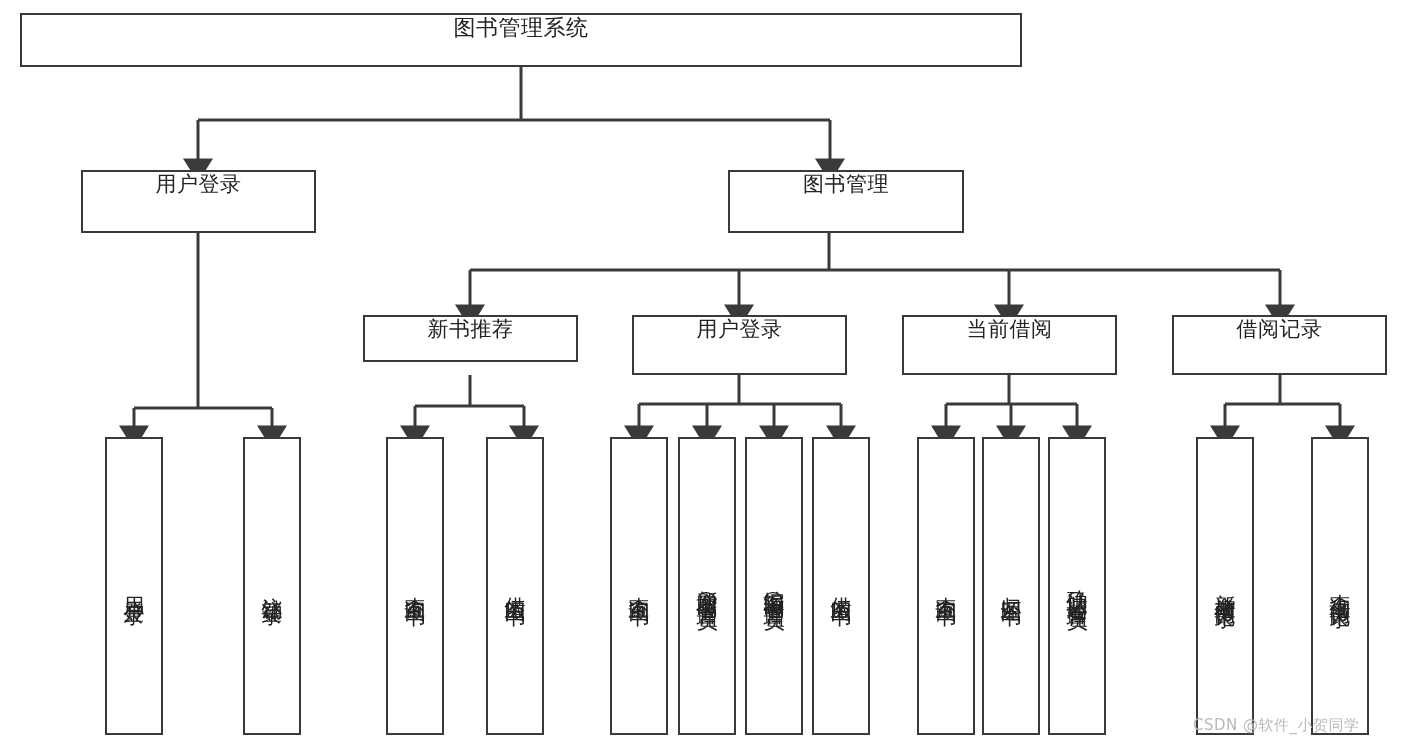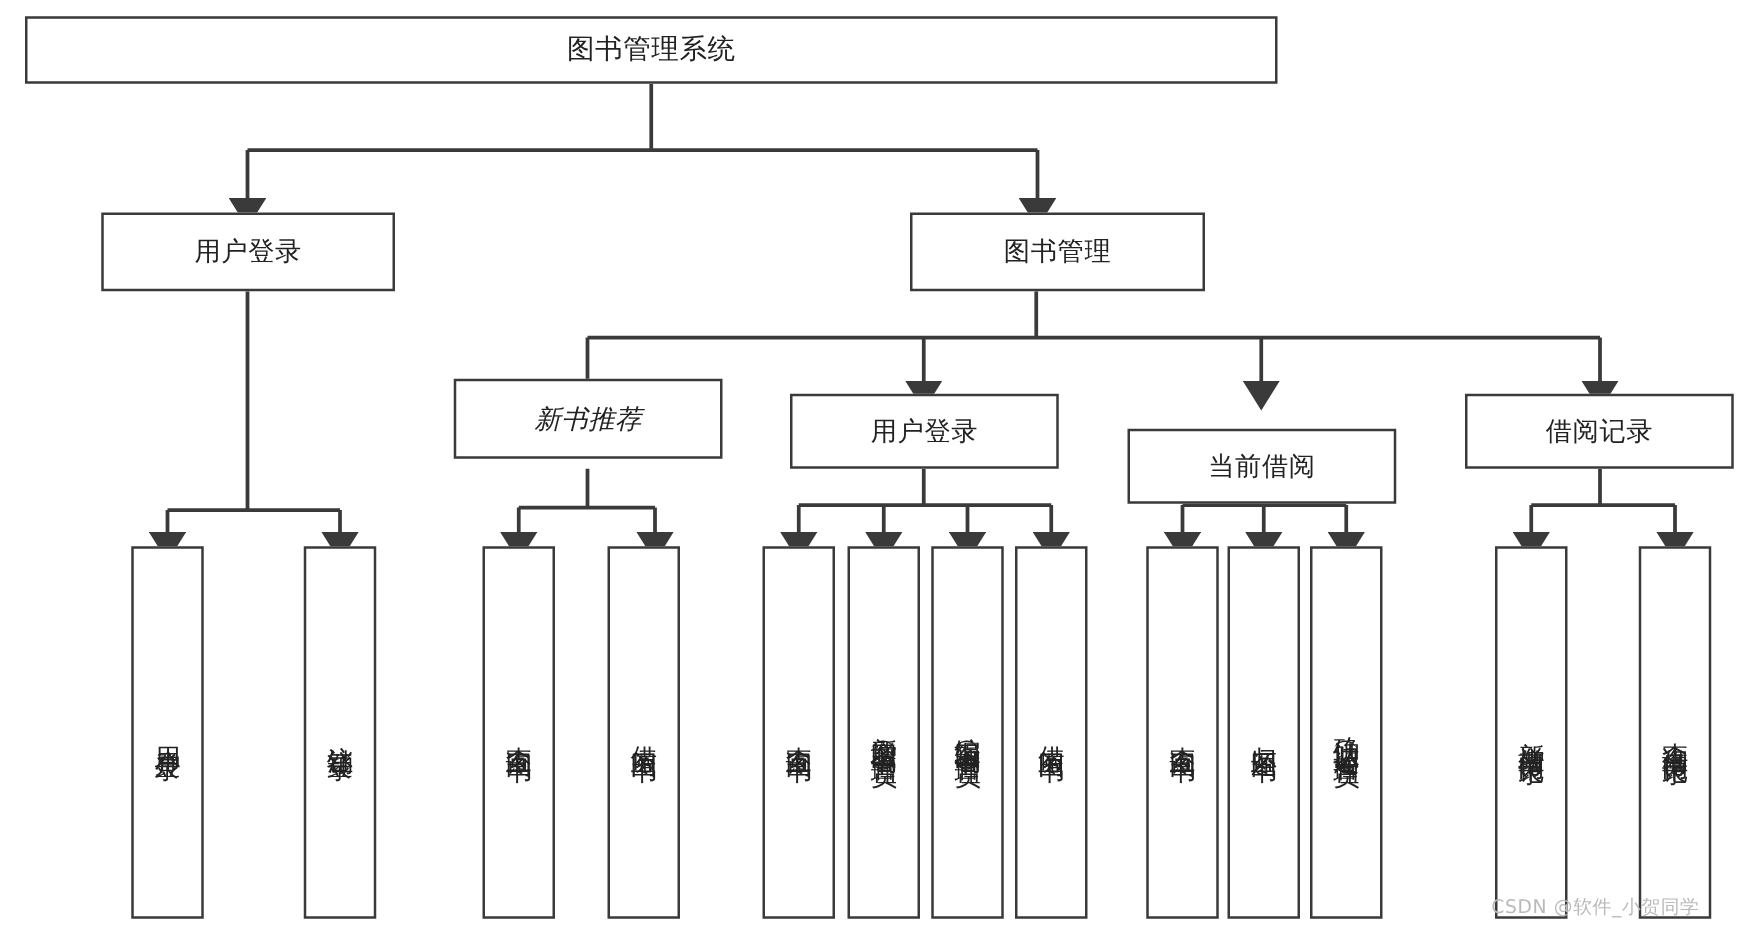--- a/index.html
+++ b/index.html
@@ -16,21 +16,20 @@
     height: 747px;
     background: #ffffff;
     overflow: hidden;
   }
   .node {
     position: absolute;
     box-sizing: border-box;
     background: #ffffff;
     border: 2px solid #3a3a3a;
     display: flex;
-    align-items: center;
     justify-content: center;
     color: #222222;
   }
   .node-label {
     display: block;
     text-align: center;
     line-height: 1.18;
     color: #222222;
     letter-spacing: 0.5px;
   }
@@ -134,29 +133,29 @@
   </div>
 
   <div class="node horiz" style="left:81px; top:170px; width:235px; height:63px;">
     <span class="node-label">用户登录</span>
   </div>
 
   <div class="node horiz" style="left:728px; top:170px; width:236px; height:63px;">
     <span class="node-label">图书管理</span>
   </div>
 
-  <div class="node horiz" style="left:363px; top:303px; width:215px; height:64px;font-style:italic;">
+  <div class="node horiz" style="left:363px; top:315px; width:215px; height:47px;">
     <span class="node-label">新书推荐</span>
   </div>
 
   <div class="node horiz" style="left:632px; top:315px; width:215px; height:60px;">
     <span class="node-label">用户登录</span>
   </div>
 
-  <div class="node horiz" style="left:902px; top:315px; width:215px; height:60px;margin-top:28px;">
+  <div class="node horiz" style="left:902px; top:315px; width:215px; height:60px;">
     <span class="node-label">当前借阅</span>
   </div>
 
   <div class="node horiz" style="left:1172px; top:315px; width:215px; height:60px;">
     <span class="node-label">借阅记录</span>
   </div>
 
   <div class="node leaf" style="left:105px; top:437px; width:58px; height:298px;">
     <span class="node-label">用户登录</span>
   </div>

